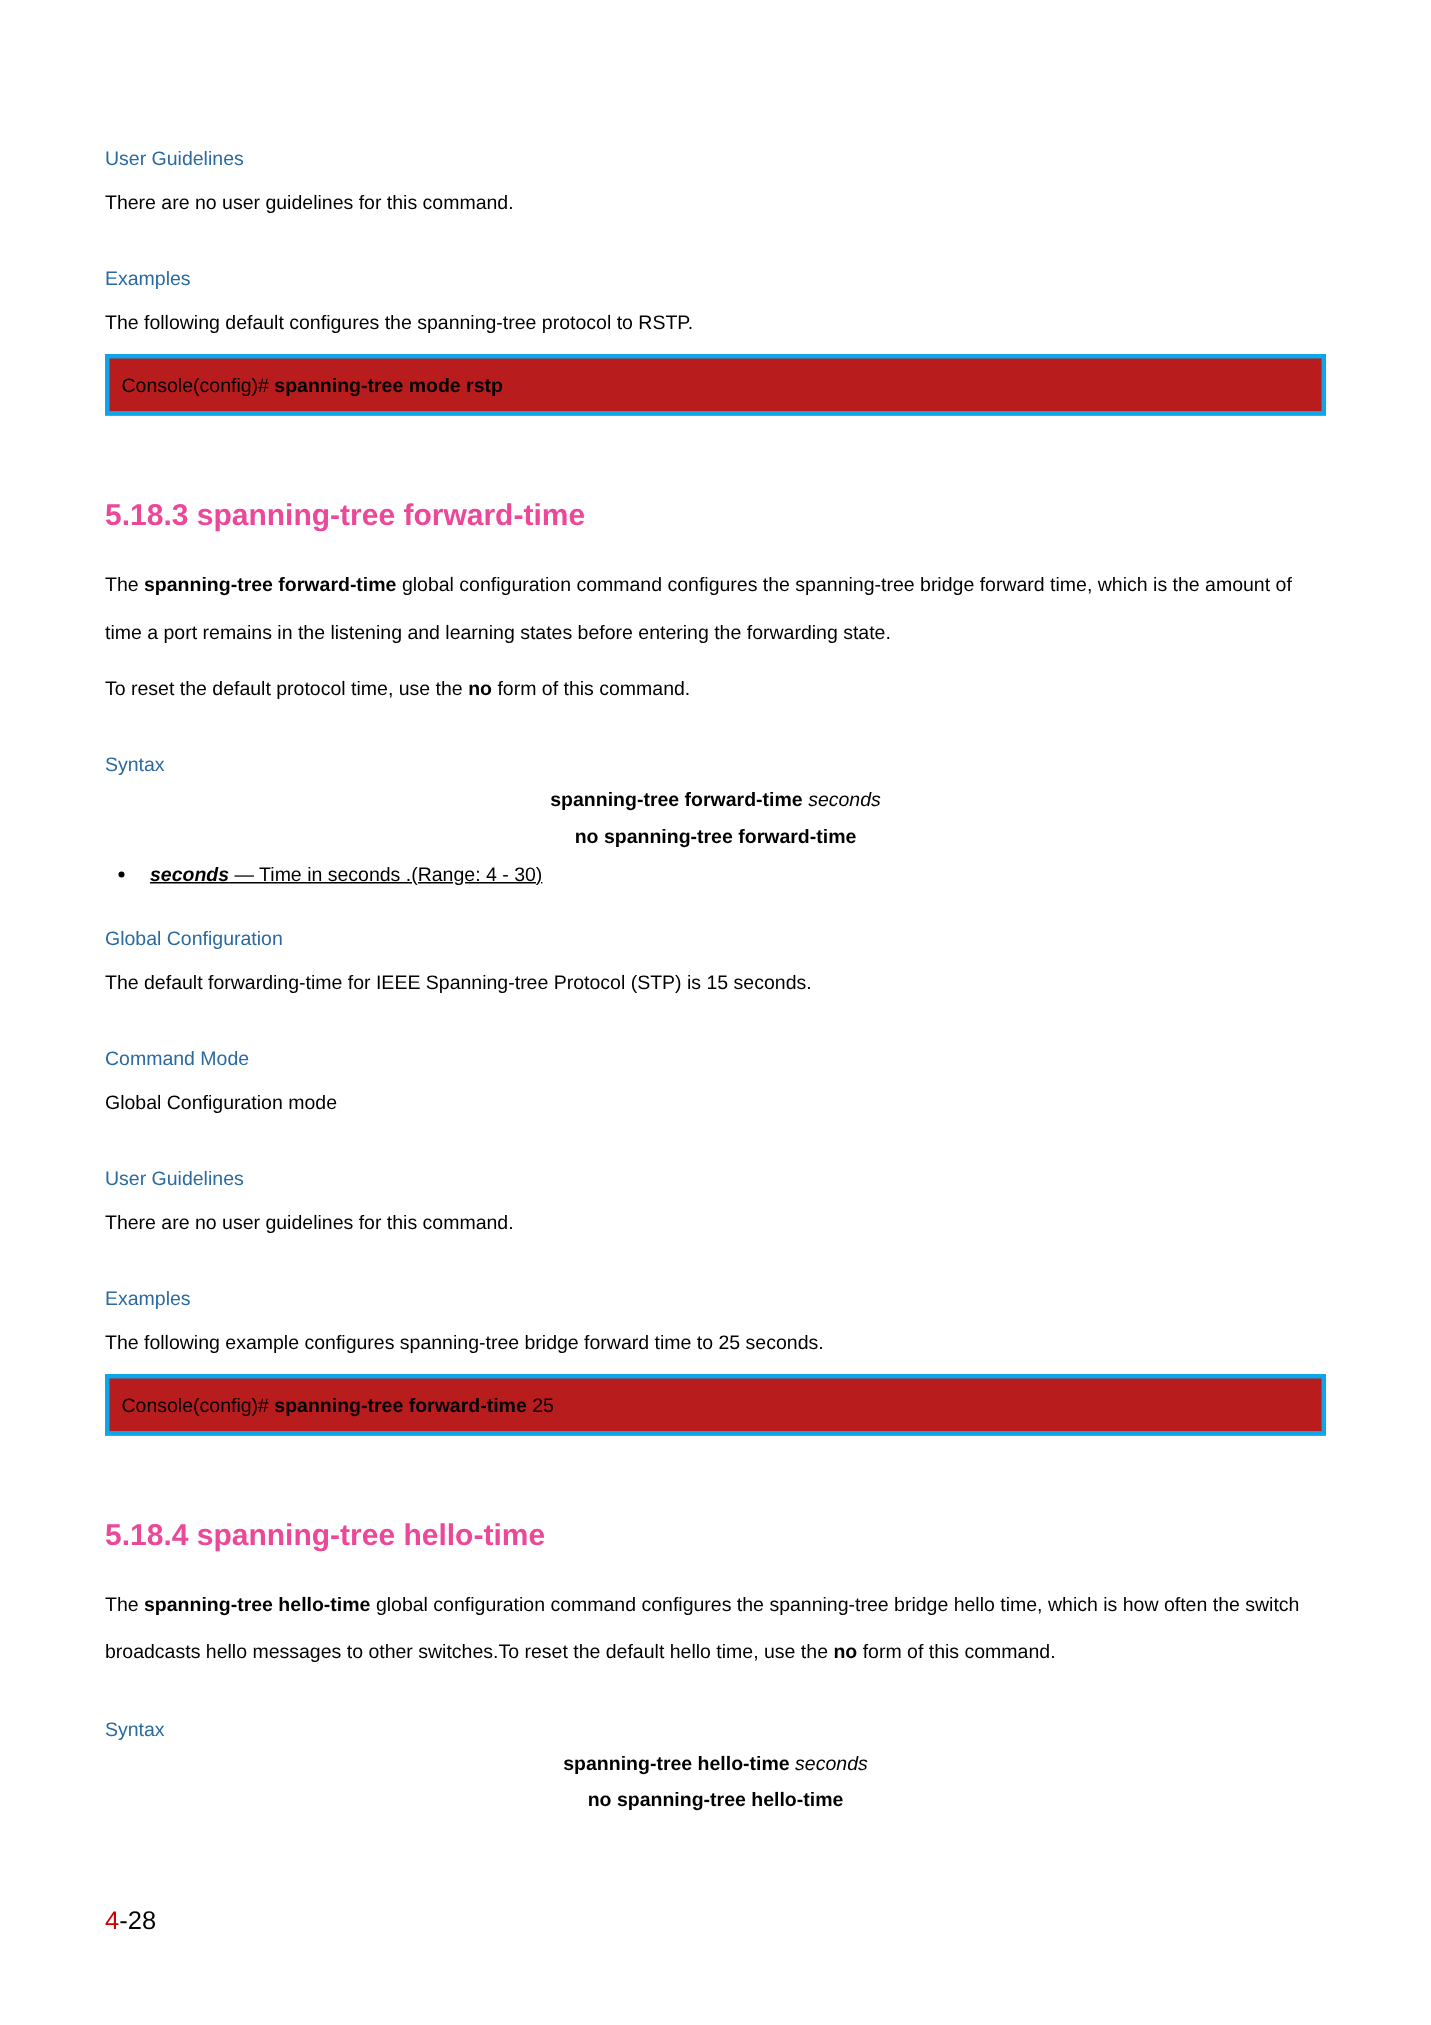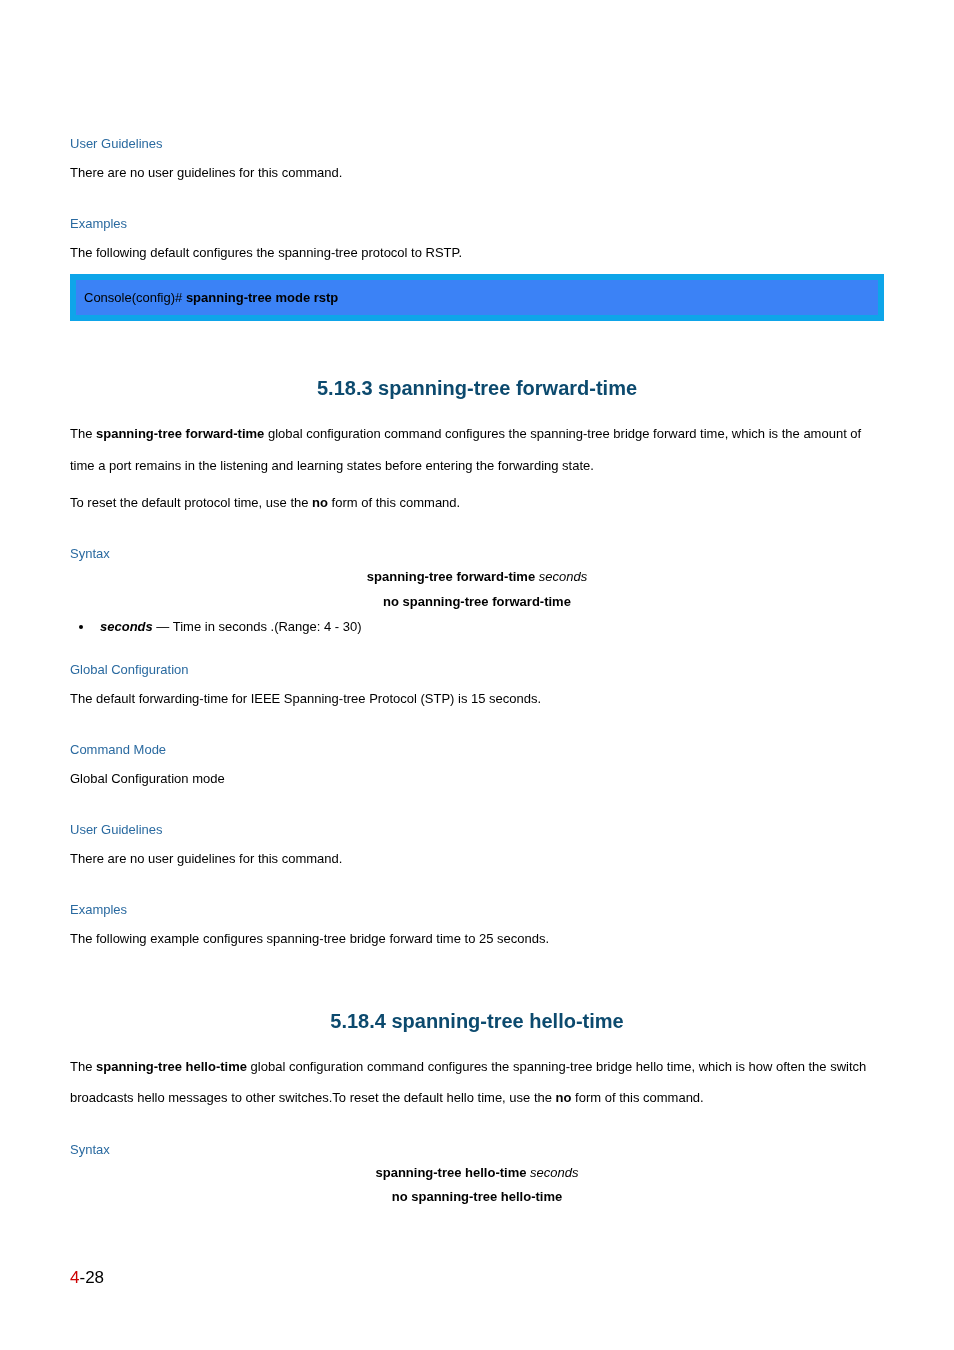--- a/index.html
+++ b/index.html
@@ -4,69 +4,69 @@
 <style>
   body {
     margin: 0;
     padding: 0;
     background: #fff;
     font-family: Arial, Helvetica, sans-serif;
     color: #000;
     width: 954px;
   }
   .page {
-    padding: 108px 70px 40px 70px;
+    padding: 70px 70px 40px 70px;
     box-sizing: border-box;
   }
   .section-heading {
     font-size: 13px;
     color: #2a6aa0;
     margin-top: 28px;
     margin-bottom: 6px;
   }
   .body-text {
     font-size: 13px;
     line-height: 2.4;
     margin: 0 0 6px 0;
   }
   .code-box {
-    border: 6px solid #0ea5e9;
-    background: #3b82f6;
+    border: 3px solid #0ea5e9;
+    background: #b91c1c;
     padding: 10px 8px;
     font-size: 13px;
     margin-top: 6px;
     margin-bottom: 10px;
   }
   .cmd-title {
     font-size: 20px;
-    color: #0c4a6e;
+    color: #ec4899;
     font-weight: bold;
     margin-top: 56px;
     margin-bottom: 18px;
-    text-align: center;
   }
   .syntax-line {
     font-size: 13px;
     font-weight: bold;
     margin: 4px 0;
     line-height: 1.6;
     text-align: center;
   }
   .syntax-line .param {
     font-style: italic;
     font-weight: normal;
   }
   ul.params {
     margin: 6px 0 0 24px;
     padding: 0;
     font-size: 13px;
   }
   ul.params li {
     margin: 0;
     padding: 0 0 0 6px;
+    text-decoration: underline;
   }
   .param-name {
     font-style: italic;
     font-weight: bold;
   }
   .inline-bold {
     font-weight: bold;
   }
   .page-num {
     text-align: left;
@@ -116,20 +116,23 @@
   <p class="body-text">The default forwarding-time for IEEE Spanning-tree Protocol (STP) is 15 seconds.</p>
 
   <div class="section-heading">Command Mode</div>
   <p class="body-text">Global Configuration mode</p>
 
   <div class="section-heading">User Guidelines</div>
   <p class="body-text">There are no user guidelines for this command.</p>
 
   <div class="section-heading">Examples</div>
   <p class="body-text">The following example configures spanning-tree bridge forward time to 25 seconds.</p>
+  <div class="code-box">
+    <span>Console(config)# </span><span class="inline-bold">spanning-tree forward-time </span><span>25</span>
+  </div>
 
   <div class="cmd-title">5.18.4 spanning-tree hello-time</div>
 
   <p class="body-text">
     <span>The </span><span class="inline-bold">spanning-tree hello-time</span><span> global configuration command configures the spanning-tree bridge hello time, which is how often the switch broadcasts hello messages to other switches.To reset the default hello time, use the </span><span class="inline-bold">no</span><span> form of this command.</span>
   </p>
 
   <div class="section-heading">Syntax</div>
   <div class="syntax-line">
     <span>spanning-tree hello-time </span><span class="param">seconds</span>

